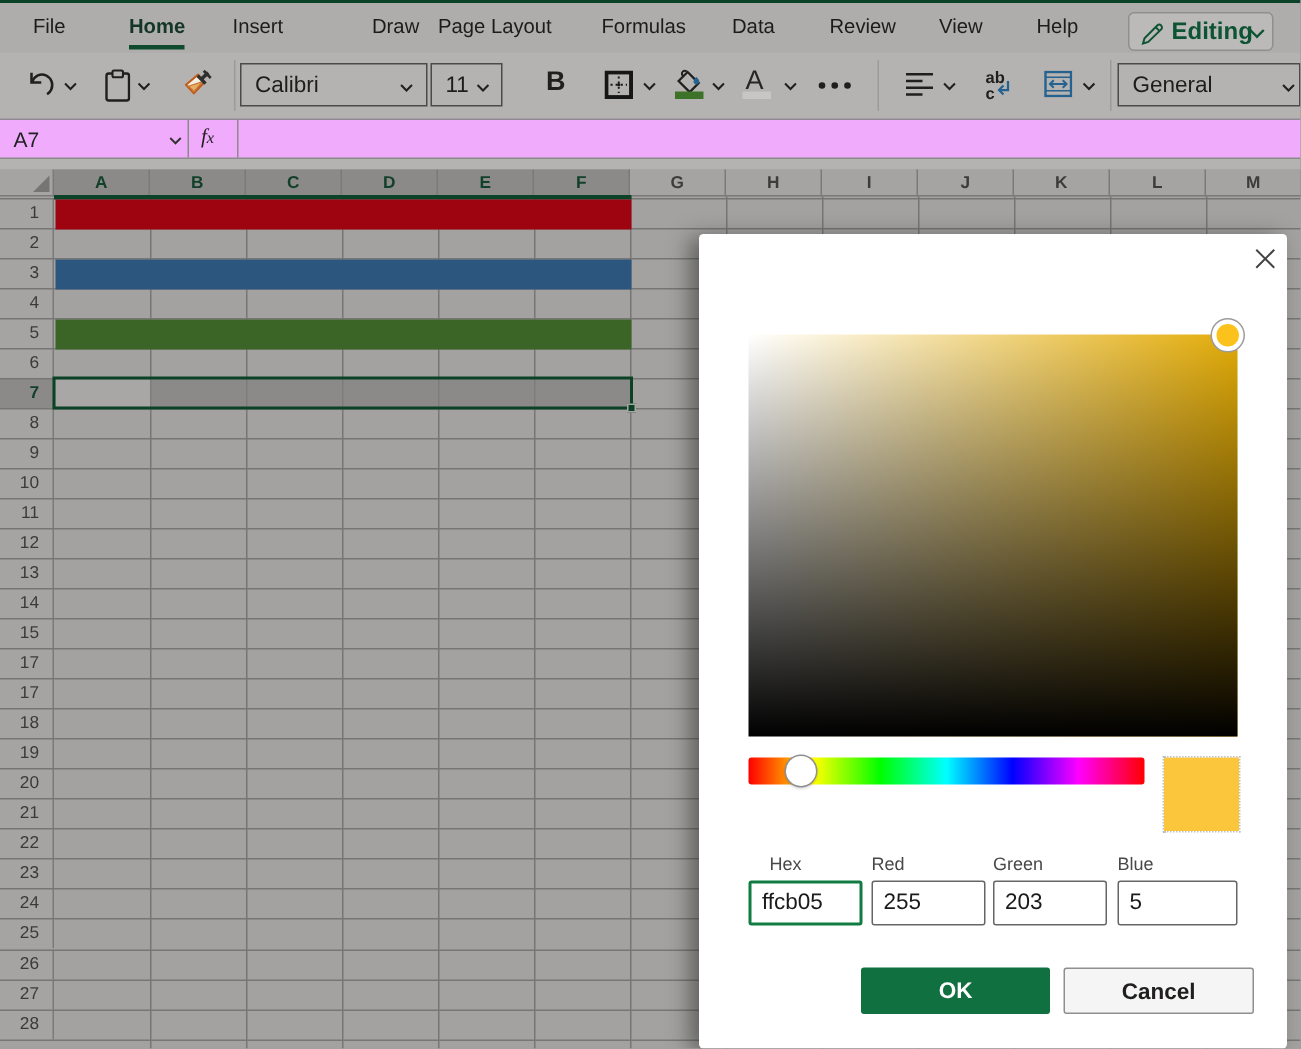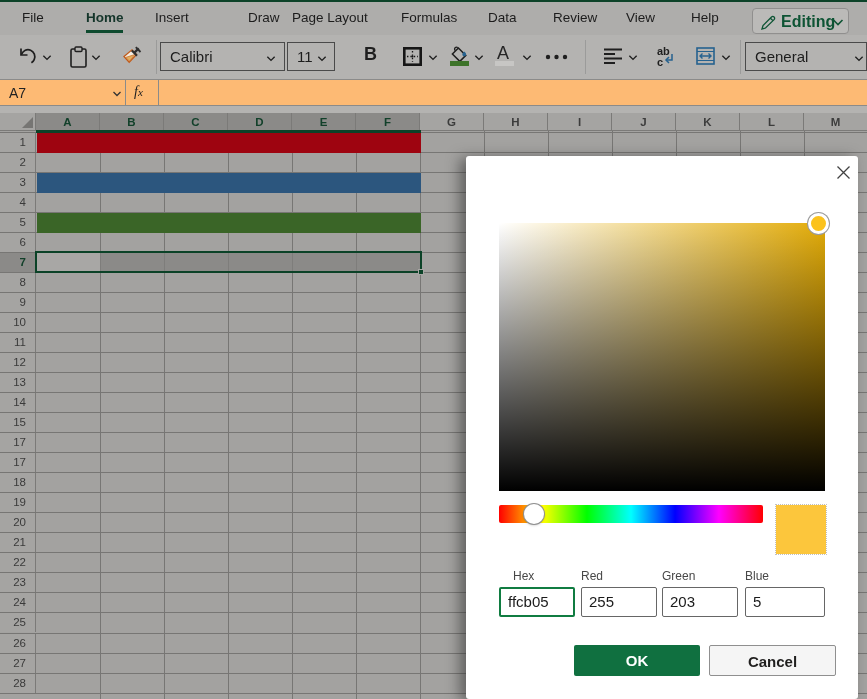--- a/index.html
+++ b/index.html
@@ -16,21 +16,21 @@
 .editbtn { position:absolute; left:752px; top:6px; width:97px; height:26px; background:#bbbab8; border:1px solid #908f8e; border-radius:4px; }
 .editbtn .etxt { position:absolute; left:28px; top:4px; font-size:16px; font-weight:bold; color:#0e5434; }
 
 .toolrow { position:absolute; left:0; top:35px; width:867px; height:44px; background:#b4b3b1; }
 .combo { position:absolute; border:1px solid #4a4a4a; height:29px; top:7px; background:#b4b3b1; }
 .combo .ctxt { position:absolute; left:9px; top:5px; font-size:15px; color:#1d1d1d; }
 .vsep { position:absolute; top:5px; width:1px; height:34px; background:#9b9b9a; }
 .chev { position:absolute; width:10px; height:10px; }
 .icn { position:absolute; }
 
-.fbar { position:absolute; left:0; top:79px; width:867px; height:27px; background:#fdba74; border-top:1px solid #8b8b8a; border-bottom:1px solid #8b8b8a; }
+.fbar { position:absolute; left:0; top:79px; width:867px; height:27px; background:#f0abfc; border-top:1px solid #8b8b8a; border-bottom:1px solid #8b8b8a; }
 .fbar .nbtext { position:absolute; left:9px; top:5px; font-size:14px; color:#222; }
 .fbar .div1 { position:absolute; left:125px; top:0; width:1px; height:25px; background:#8b8b8a; }
 .fbar .div2 { position:absolute; left:158px; top:0; width:1px; height:25px; background:#8b8b8a; }
 .fbar .fx { position:absolute; left:134px; top:4px; font-size:14px; font-style:italic; font-family:"Liberation Serif",serif; color:#222; }
 .gap { position:absolute; left:0; top:106px; width:867px; height:7px; background:#b4b3b1; }
 
 .grid { position:absolute; left:0; top:113px; width:867px; height:586px; background:#a3a2a0; }
 .colhead { position:absolute; top:0; height:18px; background:#a5a4a2; border-right:1px solid #7b7a78; border-bottom:1px solid #7b7a78; color:#3c3c3c; font-size:11.5px; font-weight:bold; text-align:center; line-height:18px; }
 .colhead.sel { background:#8b8a88; color:#12402a; }
 .rowhead { position:absolute; left:0; width:36px; background:#a5a4a2; border-right:1px solid #7b7a78; color:#3a3a3a; font-size:11.5px; text-align:right; padding-right:9px; }

